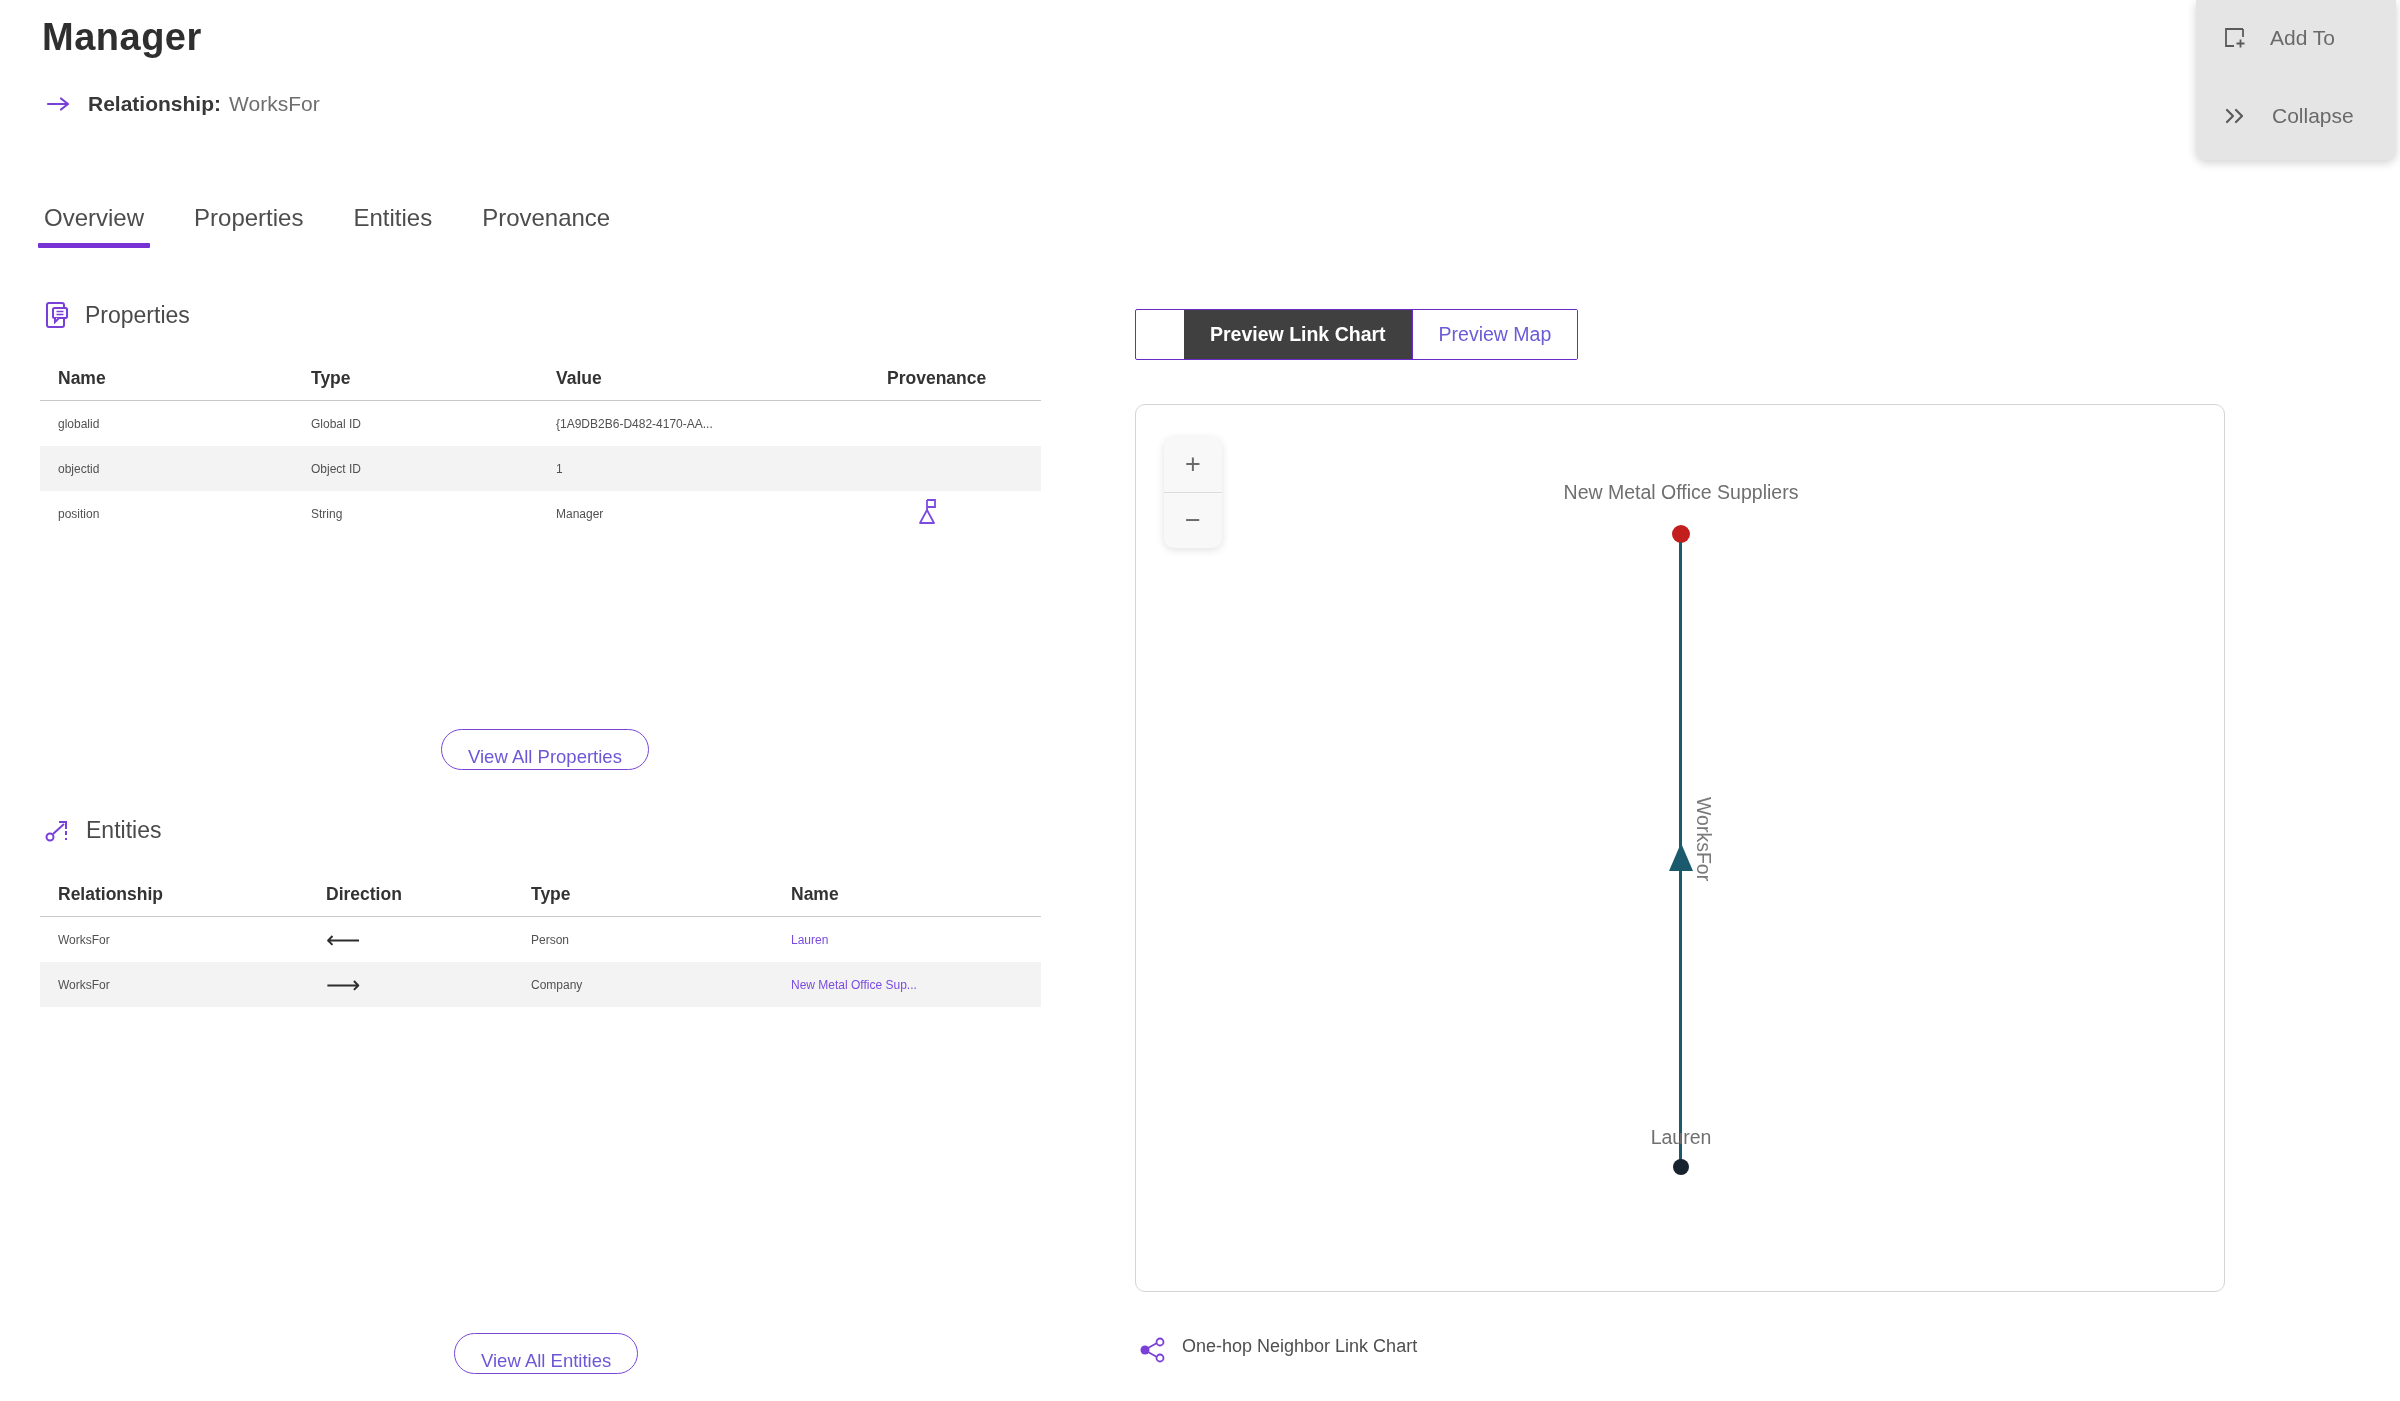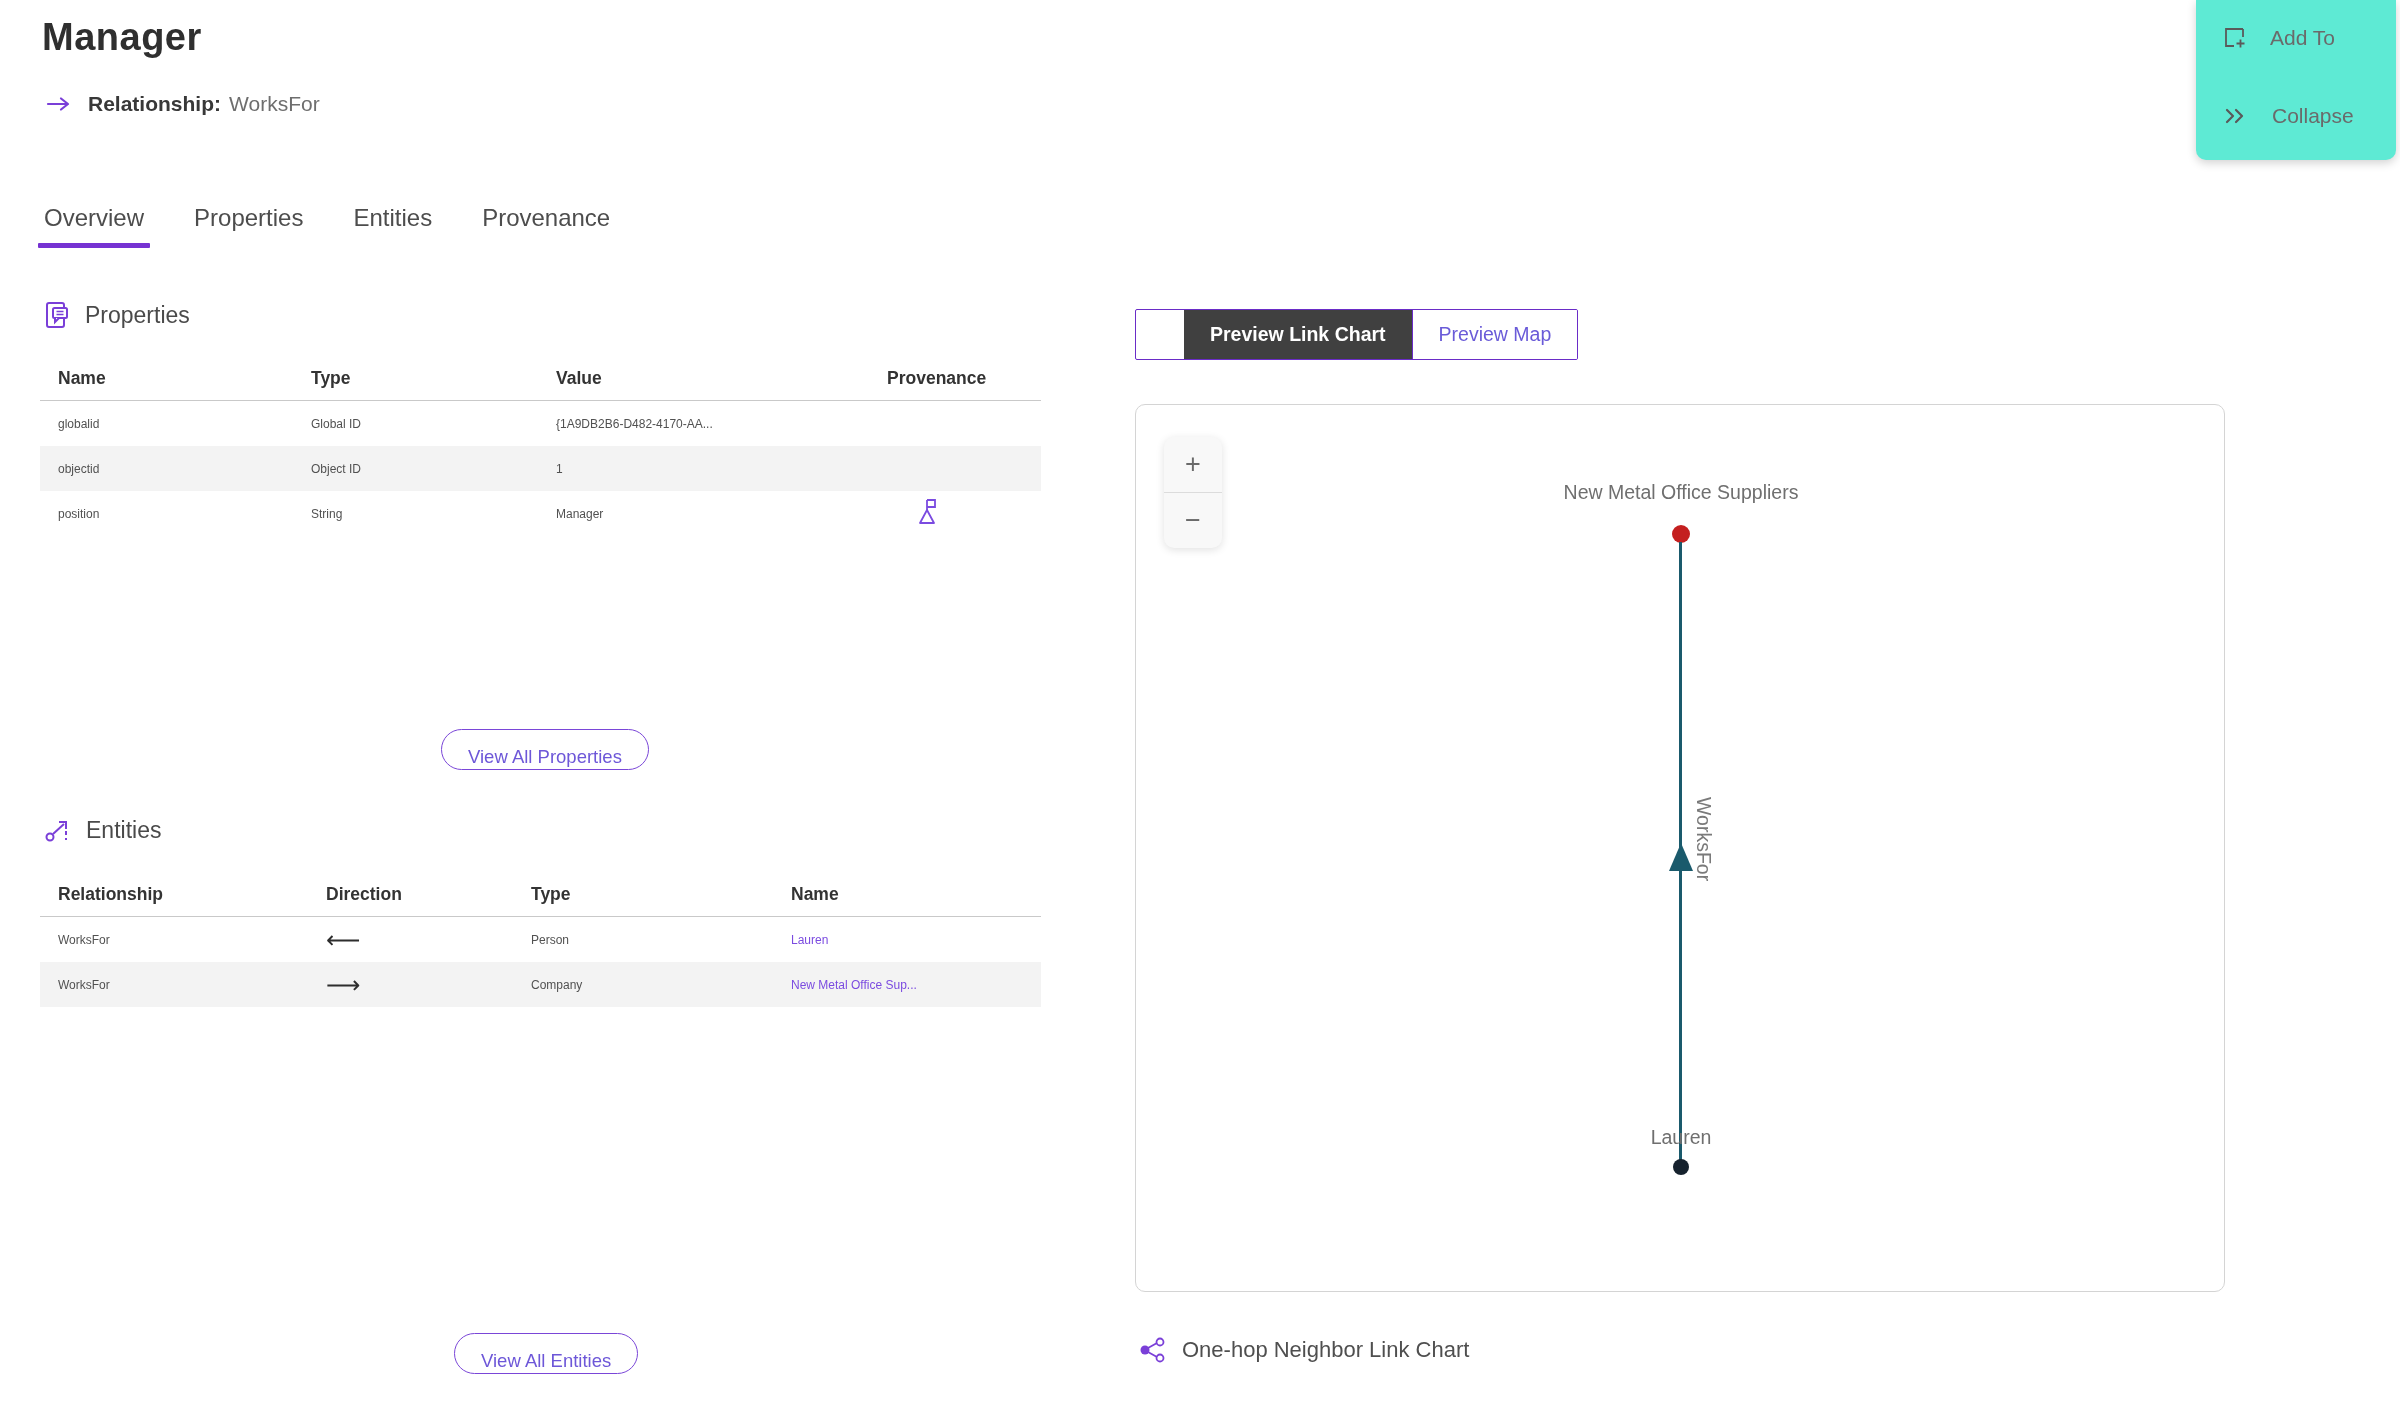--- a/index.html
+++ b/index.html
@@ -8,21 +8,21 @@
   #root { position:relative; width:2311px; height:1401px; background:#fff; }
 
   
   .page-title { position:absolute; left:42px; top:16px; font-size:38px; font-weight:bold; color:#2f2f2f; letter-spacing:0.5px; }
   .subtitle { position:absolute; left:46px; top:92px; display:flex; align-items:center; gap:16px; font-size:21px; }
   .subtitle .rel-label { font-weight:bold; color:#383838; }
   .subtitle .rel-value { color:#6e6e6e; margin-left:-8px; }
 
   
   .actions-panel { position:absolute; left:2196px; top:0; width:200px; height:160px;
-    background:#5eead4; border-radius:0 0 10px 10px; box-shadow:0 3px 10px rgba(0,0,0,0.18); }
+    background:#e5e5e5; border-radius:0 0 10px 10px; box-shadow:0 3px 10px rgba(0,0,0,0.18); }
   .action-row { position:absolute; left:0; width:100%; height:56px; display:flex; align-items:center;
     gap:22px; padding-left:26px; cursor:pointer; color:#6a6a6a; font-size:21px; background:transparent; border:none; }
   .action-row.add { top:10px; }
   .action-row.collapse { top:88px; }
 
   
   .tabs { position:absolute; left:44px; top:204px; display:flex; gap:50px; }
   .tab { font-size:24px; color:#4d4d4d; padding-bottom:16px; position:relative; cursor:pointer; border:none; background:none; font-family:inherit; }
   .tab.active::after { content:""; position:absolute; left:-6px; right:-6px; bottom:0; height:5px; background:#7632d2; border-radius:1px; }
 
@@ -71,22 +71,22 @@
   .lbl-top { left:375px; top:76px; width:340px; }
   .lbl-bottom { left:445px; top:721px; width:200px; }
   .edge-line { position:absolute; left:543px; top:137px; width:3px; height:618px; background:#1a5a6c; }
   .edge-arrow { position:absolute; left:533px; top:438px; width:0; height:0;
     border-left:12px solid transparent; border-right:12px solid transparent; border-bottom:28px solid #1a5a6c; }
   .edge-label { position:absolute; left:556px; top:392px; writing-mode:vertical-rl; font-size:19.5px; color:#7a7a7a; }
   .dot { position:absolute; border-radius:50%; }
   .dot-red  { left:536px; top:120px; width:18px; height:18px; background:#c41f1f; }
   .dot-dark { left:537px; top:754px; width:16px; height:16px; background:#16222e; }
 
-  .chart-caption { position:absolute; left:1138px; top:1336px; display:flex; align-items:center; gap:14px;
-    font-size:22px; color:#4f4f4f; }
+  .chart-caption { position:absolute; left:1138px; top:1336px; display:flex; gap:14px;
+    font-size:18px; color:#4f4f4f; }
 
   .icon { flex:0 0 auto; display:inline-flex; }
 </style>
 </head>
 <body>
 
 <div id="root">
 
   <div class="page-title">Manager</div>
   <div class="subtitle">

